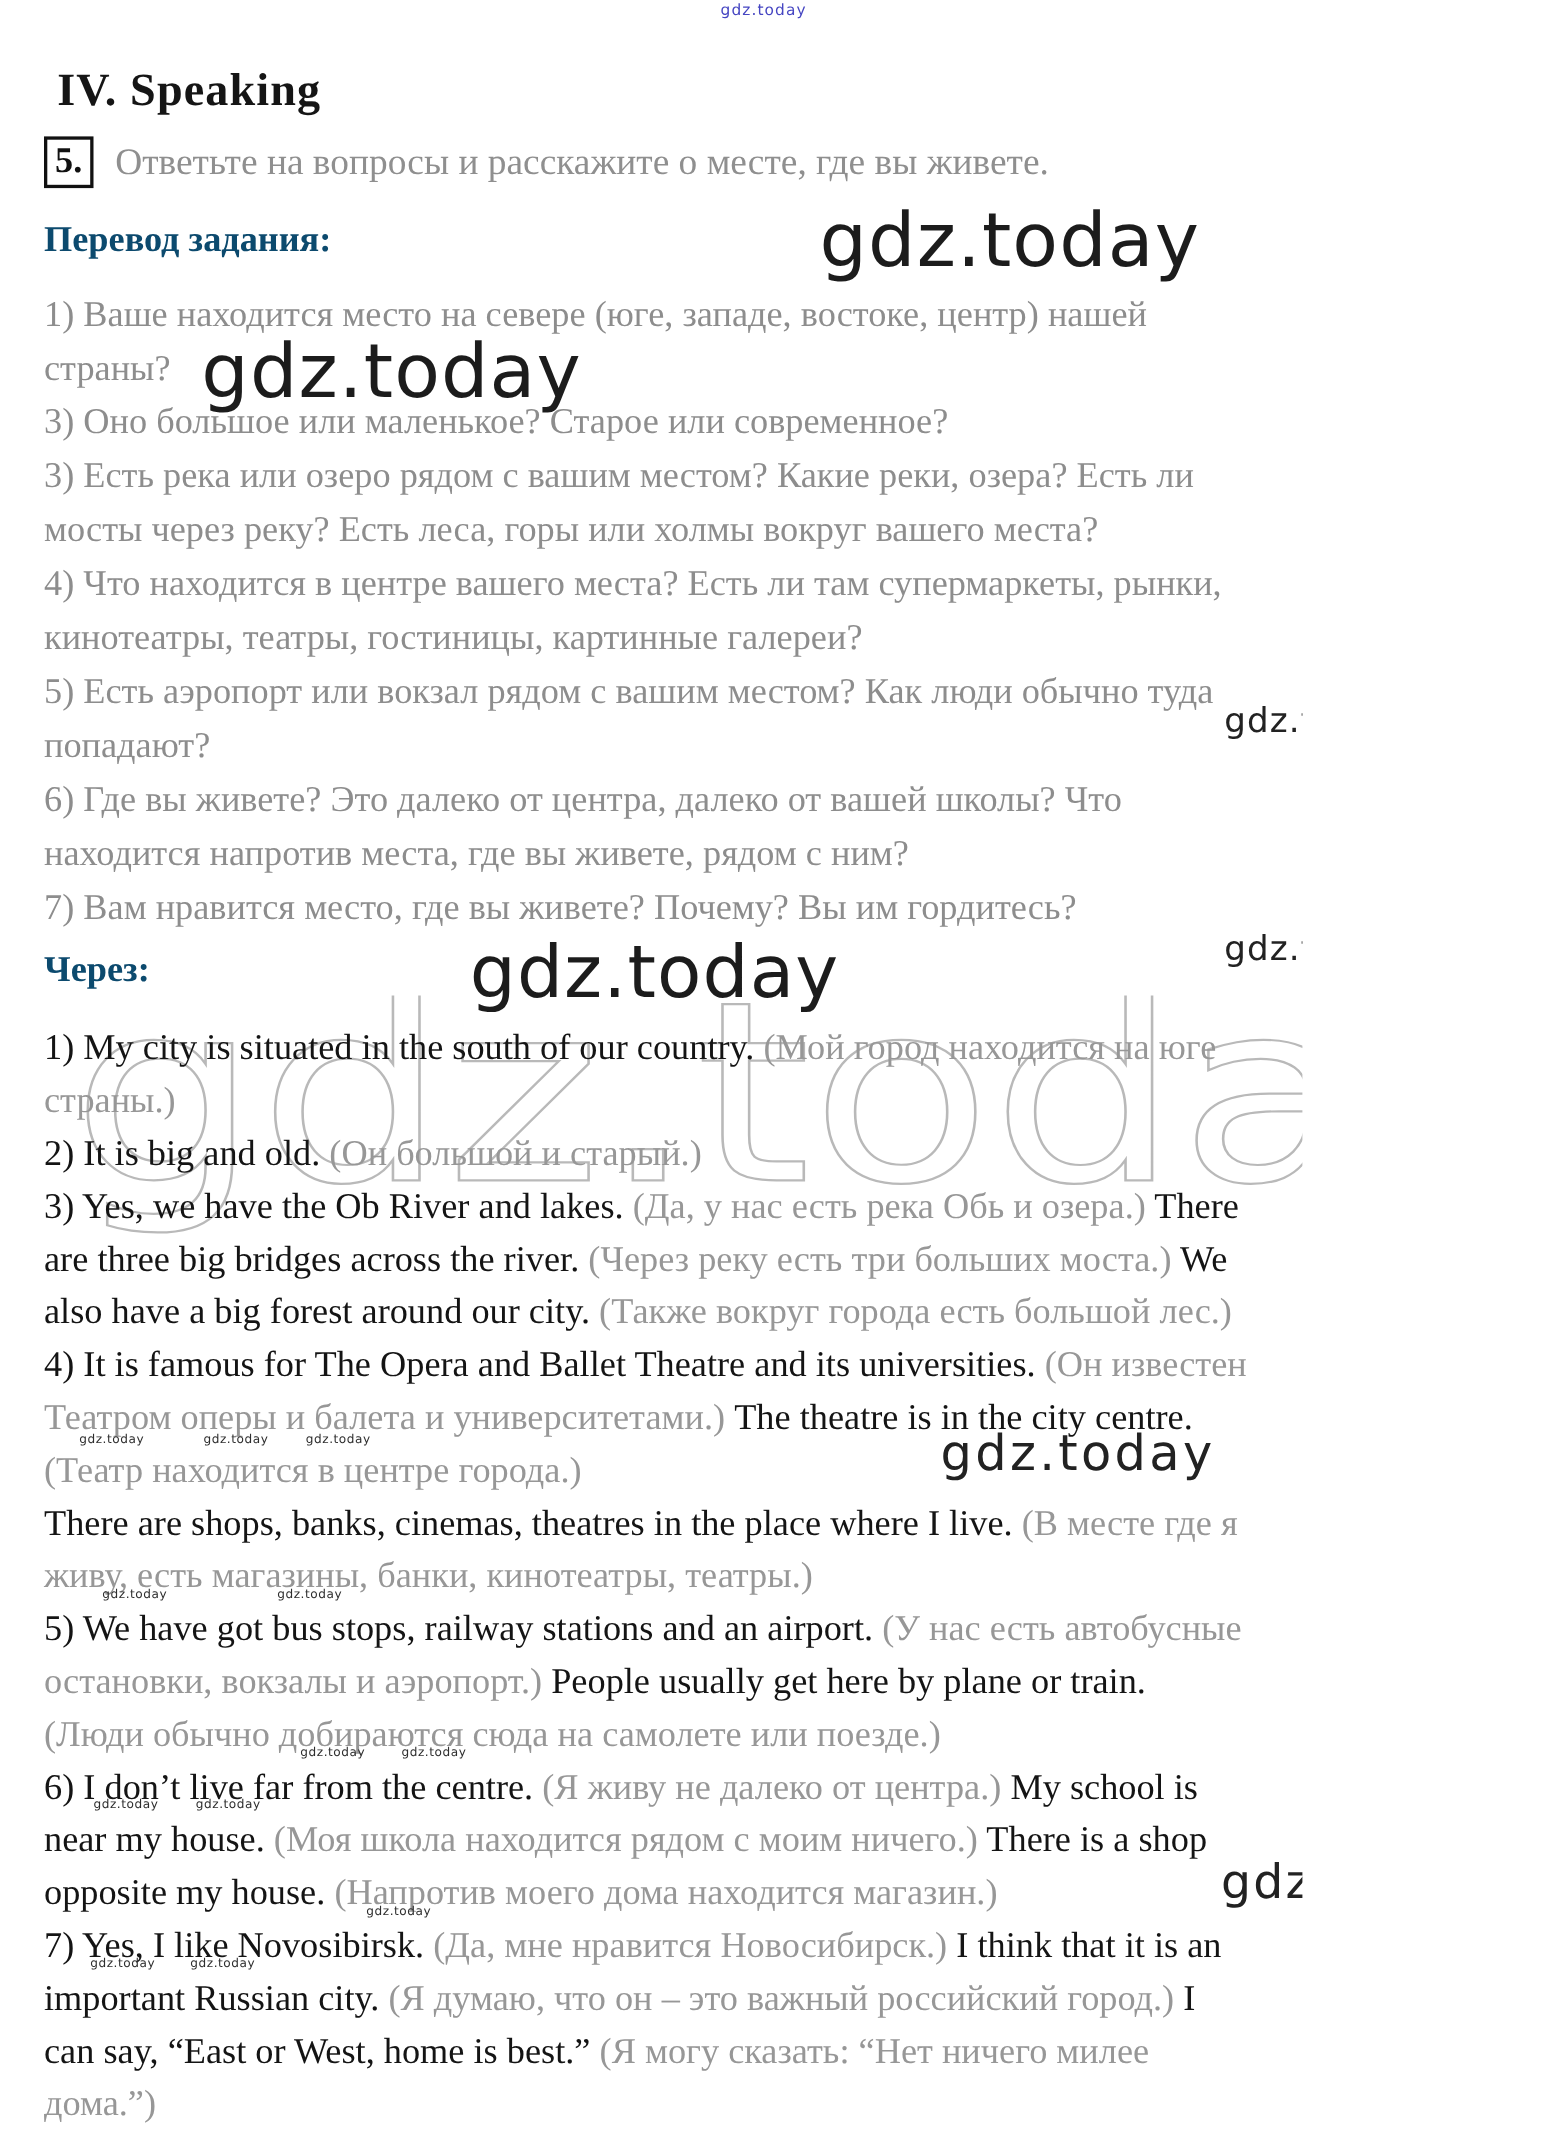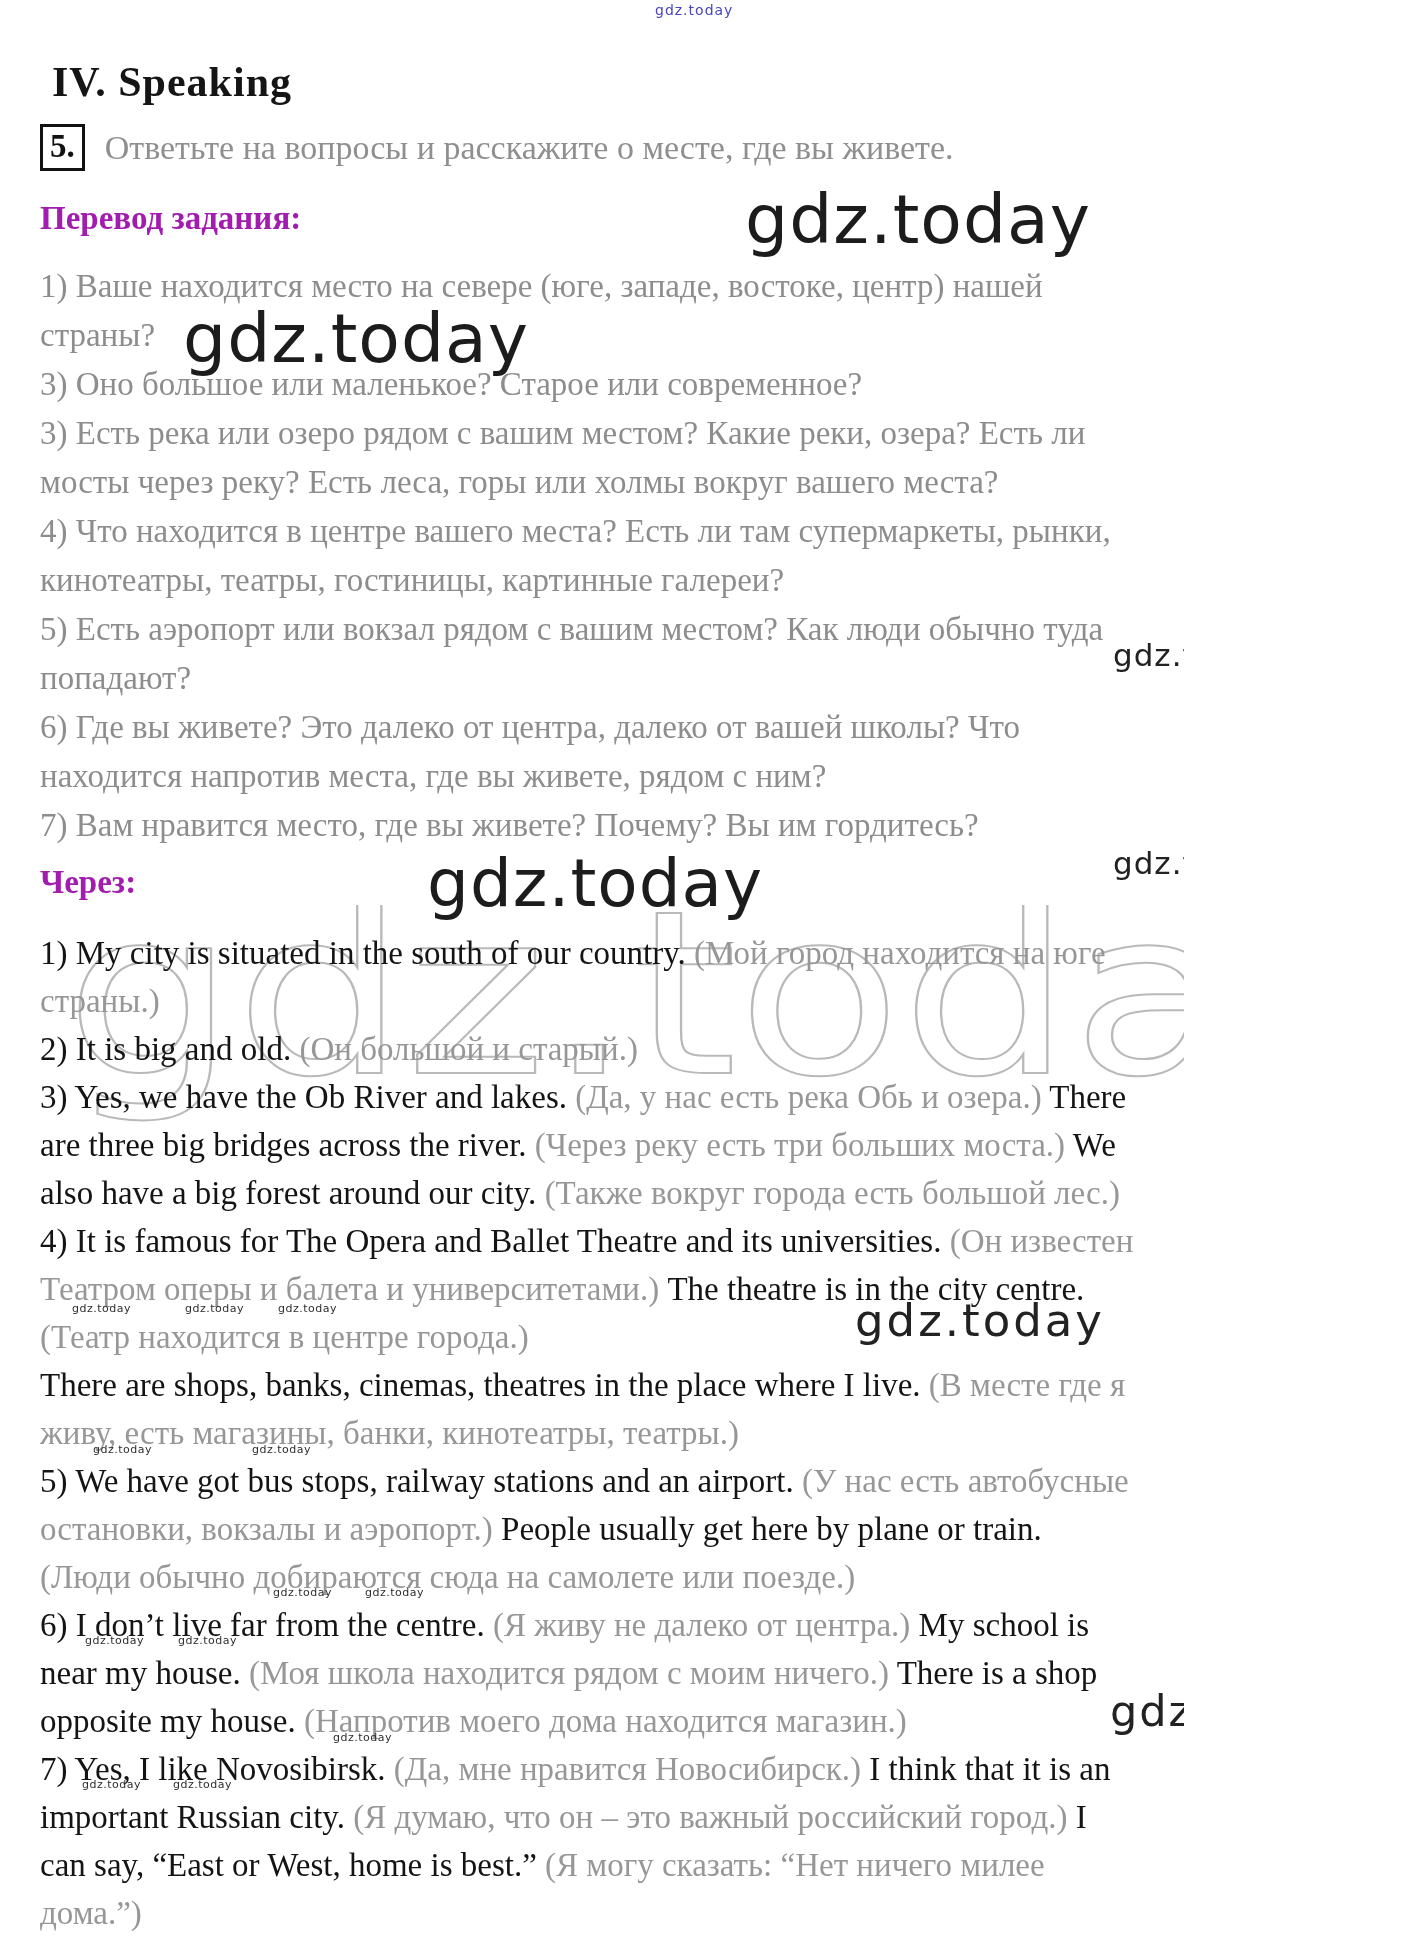--- a/index.html
+++ b/index.html
@@ -14,21 +14,21 @@
   }
   .wm-blue{color:#4646c2;}
   .wm-tiny{font-size:11px;letter-spacing:.5px;color:#2e2e2e;}
   .wm-big{font-size:68px;letter-spacing:1px;}
   .wm-med{font-size:31px;letter-spacing:1px;color:#222;}
   .wm-med2{font-size:45px;letter-spacing:3px;color:#222;}
   .wm-med3{font-size:43px;letter-spacing:2px;color:#222;}
   .wm-outline{position:absolute;left:65px;top:905px;}
   
   .h-title{position:absolute;left:52px;top:30px;font-size:42px;font-weight:bold;letter-spacing:1px;text-align:center;}
-  .sec-head{position:absolute;font-size:33px;font-weight:bold;color:#a21caf;}
+  .sec-head{position:absolute;font-size:33px;font-weight:bold;color:#0c4a6e;}
   
   .task-row{position:absolute;left:40px;top:124px;display:flex;align-items:flex-start;}
   .task-num{
     border:3px solid #111;font-weight:bold;font-size:33px;padding:1px 7px 2px 7px;
     color:#111;line-height:1.15;
   }
   .task-instr{margin-left:20px;padding-top:5px;font-size:34px;color:#8f8f8f;white-space:nowrap;}
   
   .tblock{position:absolute;left:40px;white-space:nowrap;}
   .tline{font-size:33px;line-height:49px;color:#8d8d8d;}

